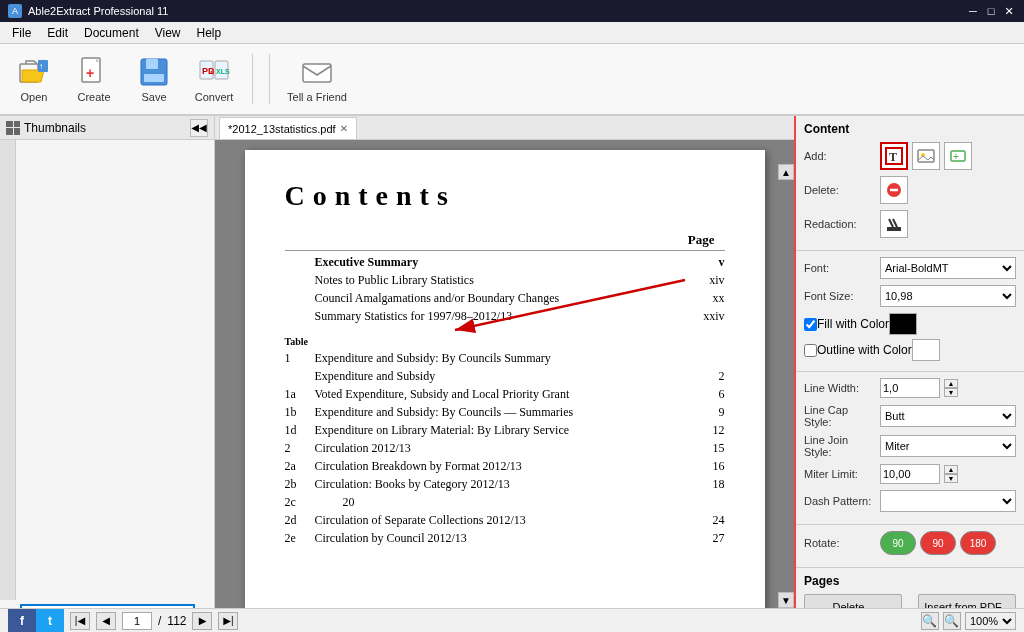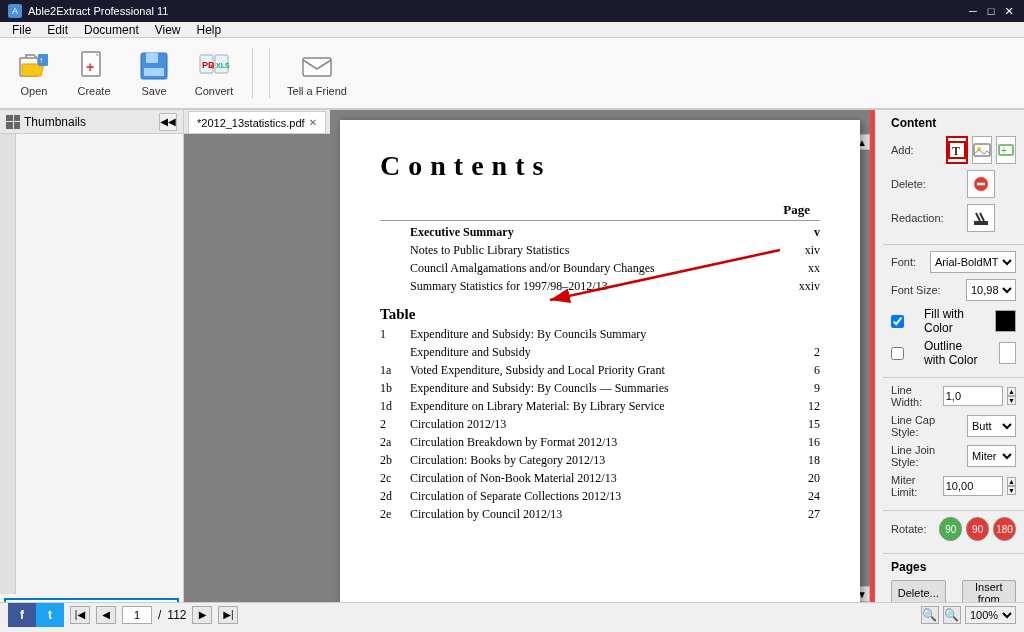--- a/index.html
+++ b/index.html
@@ -6,21 +6,21 @@
     body { font-family: 'Segoe UI', Tahoma, Geneva, Verdana, sans-serif; font-size: 12px; background: #f0f0f0; width: 1024px; height: 632px; overflow: hidden; }
 
     
     .title-bar { background: #1a1a2e; color: white; height: 22px; display: flex; align-items: center; justify-content: space-between; padding: 0 8px; font-size: 11px; }
     .title-bar-left { display: flex; align-items: center; gap: 6px; }
     .title-bar-icon { width: 14px; height: 14px; background: #4a90d9; border-radius: 2px; font-size: 9px; display: flex; align-items: center; justify-content: center; color: white; }
     .title-bar-controls { display: flex; gap: 4px; }
     .title-btn { width: 14px; height: 14px; background: transparent; border: none; color: white; cursor: pointer; font-size: 11px; display: flex; align-items: center; justify-content: center; }
 
     
-    .menu-bar { background: #f0f0f0; height: 16px; display: flex; align-items: center; padding: 0 4px; border-bottom: 1px solid #ccc; }
+    .menu-bar { background: #f0f0f0; height: 22px; display: flex; align-items: center; padding: 0 4px; border-bottom: 1px solid #ccc; }
     .menu-item { padding: 2px 8px; cursor: pointer; font-size: 12px; }
 
     
     .toolbar { background: #f8f8f8; height: 72px; border-bottom: 2px solid #ccc; display: flex; align-items: center; padding: 4px 8px; gap: 8px; }
     .tool-btn { display: flex; flex-direction: column; align-items: center; justify-content: center; width: 52px; height: 60px; cursor: pointer; border: 1px solid transparent; border-radius: 3px; gap: 3px; font-size: 11px; color: #333; }
     .tool-icon { width: 32px; height: 32px; display: flex; align-items: center; justify-content: center; }
     .toolbar-sep { width: 1px; height: 50px; background: #ccc; margin: 0 4px; }
 
     
     .main-layout { display: flex; height: calc(632px - 22px - 22px - 72px - 24px); }
@@ -29,39 +29,39 @@
     .sidebar { width: 215px; background: #f5f5f5; border-right: 1px solid #ccc; display: flex; flex-direction: column; }
     .sidebar-header { height: 26px; background: #e8e8e8; border-bottom: 1px solid #ccc; display: flex; align-items: center; padding: 0 6px; gap: 4px; justify-content: space-between; }
     .sidebar-header-left { display: flex; align-items: center; gap: 4px; }
     .sidebar-btn { width: 18px; height: 18px; display: flex; align-items: center; justify-content: center; cursor: pointer; border: 1px solid #bbb; background: #f0f0f0; font-size: 10px; }
     .thumbnail-list { overflow-y: auto; flex: 1; padding: 4px; display: flex; flex-direction: column; gap: 4px; }
     .thumb-item { display: flex; flex-direction: column; align-items: center; cursor: pointer; }
     .thumb-frame { width: 175px; background: white; border: 1px solid #aaa; overflow: hidden; position: relative; }
     .thumb-frame.active { border: 2px solid #0078d7; }
 
     
-    .doc-area { flex: 1; display: flex; flex-direction: row; background: #808080; }
+    .doc-area { flex: 1; display: flex; flex-direction: column; background: #808080; }
     .tab-bar { height: 24px; background: #e8e8e8; border-bottom: 1px solid #ccc; display: flex; align-items: flex-end; padding: 0 4px; }
     .doc-tab { height: 22px; background: white; border: 1px solid #ccc; border-bottom: none; padding: 0 8px; display: flex; align-items: center; gap: 4px; font-size: 11px; cursor: pointer; }
     .doc-tab-close { color: #666; font-size: 10px; cursor: pointer; }
     .doc-scroll-area { flex: 1; overflow: auto; display: flex; justify-content: center; background: #808080; padding: 10px; position: relative; }
     .doc-page { background: white; width: 520px; min-height: 600px; padding: 30px 40px; box-shadow: 2px 2px 8px rgba(0,0,0,0.4); position: relative; font-family: 'Times New Roman', serif; }
 
     
-    .right-panel { width: 230px; background: #f0f0f0; border-left: 5px solid #ef4444; overflow-y: auto; display: flex; flex-direction: column; padding-left: 8px; }
+    .right-panel { width: 230px; background: #f0f0f0; border-left: 2px solid #ef4444; overflow-y: auto; display: flex; flex-direction: column; }
     .panel-section { padding: 6px 8px; border-bottom: 1px solid #ccc; }
     .panel-section-title { font-weight: bold; font-size: 12px; margin-bottom: 6px; }
     .panel-row { display: flex; align-items: center; margin-bottom: 6px; gap: 4px; }
     .panel-label { width: 72px; font-size: 11px; color: #333; }
     .panel-select { flex: 1; height: 22px; border: 1px solid #aaa; background: white; font-size: 11px; }
     .icon-btn { width: 28px; height: 28px; border: 1px solid #aaa; background: white; cursor: pointer; display: flex; align-items: center; justify-content: center; font-size: 14px; }
     .icon-btn.highlighted { border: 2px solid #cc0000; }
     .color-swatch { width: 28px; height: 22px; border: 1px solid #aaa; background: black; }
     .color-swatch-white { width: 28px; height: 22px; border: 1px solid #aaa; background: white; }
-    .checkbox-row { display: flex; align-items: center; gap: 20px; margin-bottom: 4px; }
+    .checkbox-row { display: flex; align-items: center; gap: 0; margin-bottom: 4px; }
     .number-input { width: 60px; height: 20px; border: 1px solid #aaa; background: white; font-size: 11px; padding: 0 2px; }
     .rotate-btn { width: 36px; height: 24px; border: 1px solid #888; background: #4caf50; color: white; border-radius: 12px; cursor: pointer; font-size: 10px; display: flex; align-items: center; justify-content: center; }
     .rotate-btn.red { background: #e53935; }
     .pages-section { padding: 6px 8px; }
     .pages-btn-row { display: flex; gap: 16px; margin-top: 4px; }
     .pages-btn { flex: 1; height: 26px; background: #e0e0e0; border: 1px solid #aaa; cursor: pointer; font-size: 11px; border-radius: 2px; }
 
     
     .status-bar { height: 24px; background: #f0f0f0; border-top: 1px solid #ccc; display: flex; align-items: center; padding: 0 8px; gap: 8px; justify-content: space-between; }
     .status-left { display: flex; align-items: center; gap: 6px; }
@@ -76,21 +76,21 @@
     .social-icon { width: 28px; height: 24px; display: flex; align-items: center; justify-content: center; cursor: pointer; font-size: 12px; font-weight: bold; color: white; }
     .social-fb { background: #3b5998; }
     .social-tw { background: #1da1f2; }
 
     
     .toc-title { font-size: 28px; font-weight: bold; letter-spacing: 8px; margin-bottom: 20px; color: #000; font-family: 'Times New Roman', serif; }
     .toc-header-row { display: flex; justify-content: flex-end; padding-right: 10px; margin-bottom: 4px; font-weight: bold; font-size: 13px; border-bottom: 1px solid #999; padding-bottom: 2px; }
     .toc-entry { display: flex; align-items: baseline; margin-bottom: 3px; font-size: 12px; }
     .toc-entry-bold { font-weight: bold; }
     .toc-page { text-align: right; width: 40px; }
-    .toc-section { margin-top: 12px; margin-bottom: 4px; font-size: 15px; font-weight: bold; }
+    .toc-section { margin-top: 12px; margin-bottom: 4px; font-size: 10px; font-weight: bold; }
     .toc-num { width: 30px; flex-shrink: 0; }
     .toc-desc { flex: 1; }
 
     
     .grid-icon { display: grid; grid-template-columns: 1fr 1fr; gap: 1px; width: 14px; height: 14px; }
     .grid-cell { background: #666; }
 
     
     .thumb-toc { padding: 4px; font-size: 4px; }
   </style>
@@ -293,21 +293,20 @@
           <span class="toc-desc">Circulation Breakdown by Format 2012/13</span>
           <span class="toc-page">16</span>
         </div>
         <div class="toc-entry">
           <span class="toc-num">2b</span>
           <span class="toc-desc">Circulation: Books by Category 2012/13</span>
           <span class="toc-page">18</span>
         </div>
         <div class="toc-entry">
           <span class="toc-num">2c</span>
-          <span class="toc-desc">Circulation of Non-Book Material 2012/13</span>
           <span class="toc-page">20</span>
         </div>
         <div class="toc-entry">
           <span class="toc-num">2d</span>
           <span class="toc-desc">Circulation of Separate Collections 2012/13</span>
           <span class="toc-page">24</span>
         </div>
         <div class="toc-entry">
           <span class="toc-num">2e</span>
           <span class="toc-desc">Circulation by Council 2012/13</span>
@@ -408,20 +407,26 @@
           <option>Miter</option>
         </select>
       </div>
       <div class="panel-row">
         <span class="panel-label">Miter Limit:</span>
         <input class="number-input" value="10,00" style="">
         <div style="display:flex;flex-direction:column;width:14px;">
           <div style="height:9px;border:1px solid #aaa;cursor:pointer;display:flex;align-items:center;justify-content:center;font-size:7px;">▲</div>
           <div style="height:9px;border:1px solid #aaa;cursor:pointer;display:flex;align-items:center;justify-content:center;font-size:7px;">▼</div>
         </div>
+      </div>
+      <div class="panel-row">
+        <span class="panel-label">Dash Pattern:</span>
+        <select class="panel-select">
+          <option></option>
+        </select>
       </div>
     </div>
 
     <div class="panel-section">
       <div class="panel-row">
         <span class="panel-label">Rotate:</span>
         <div class="rotate-btn">
           <span>90</span>
         </div>
         <div class="rotate-btn red">

